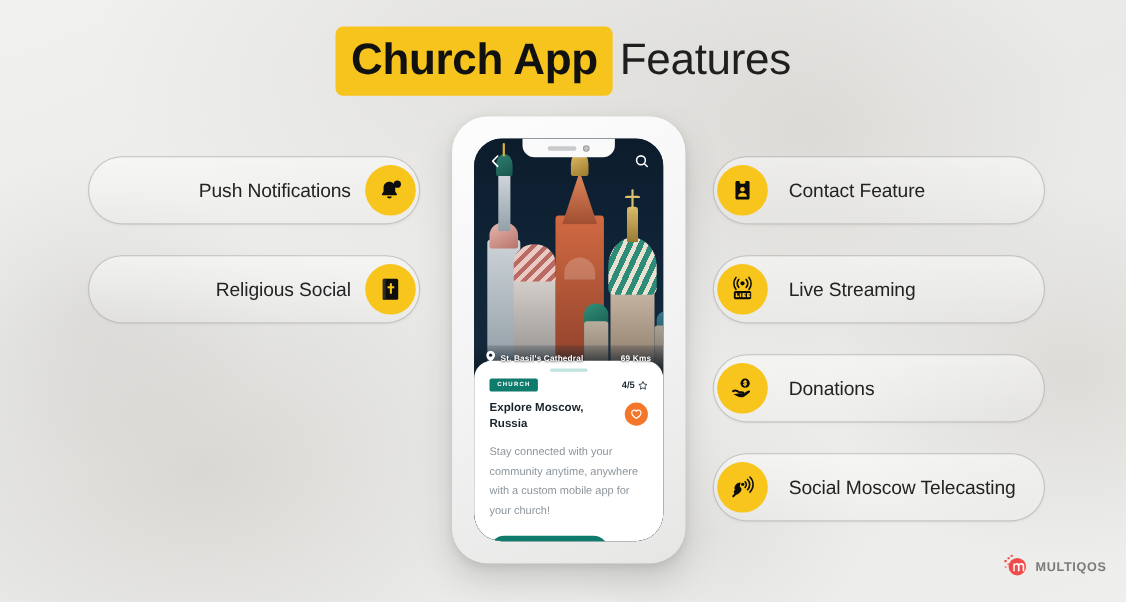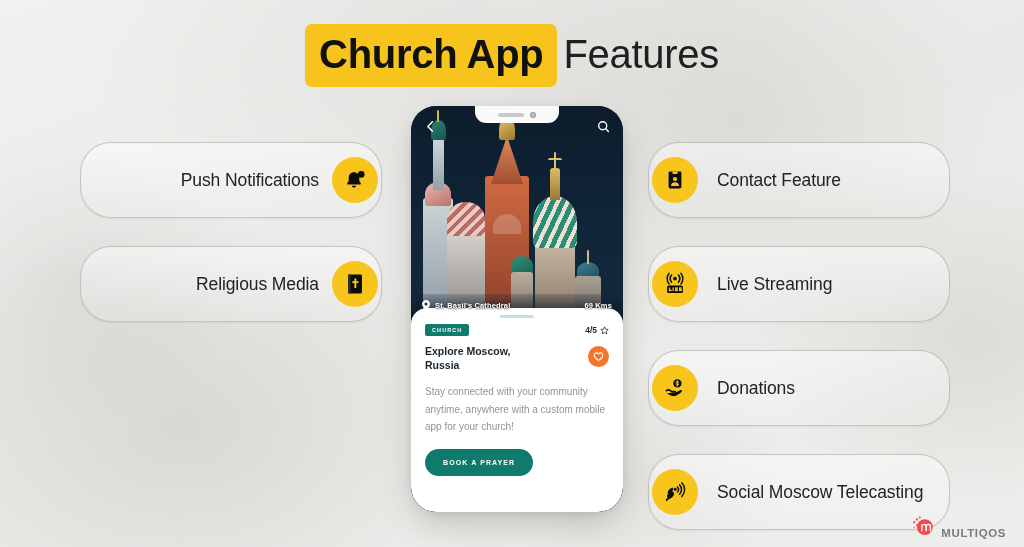--- a/index.html
+++ b/index.html
@@ -75,21 +75,21 @@
     display: flex;
     flex-direction: column;
     gap: 28px;
     z-index: 4;
   }
   .col-left { left: 80px; }
   .col-right { left: 648px; }
 
   .pill {
     position: relative;
-    height: 76px;
+    height: 62px;
     border-radius: 31px;
     border: 1px solid rgba(160,158,154,0.55);
     background: linear-gradient(180deg, rgba(255,255,255,0.50), rgba(255,255,255,0.12));
     display: flex;
     align-items: center;
     box-sizing: border-box;
     box-shadow: 0 1px 2px rgba(120,118,114,0.10);
   }
   .col-left .pill {
     justify-content: flex-end;
@@ -129,21 +129,21 @@
     position: absolute;
     left: 411px;
     top: 106px;
     width: 212px;
     height: 406px;
     border-radius: 32px;
     background: linear-gradient(155deg, #fdfdfd 0%, #f2f2f2 55%, #e6e6e5 100%);
     box-shadow:
       0 16px 30px rgba(120,118,114,0.30),
       0 3px 8px rgba(120,118,114,0.18);
-    padding: 0;
+    padding: 20px;
     box-sizing: border-box;
     z-index: 6;
   }
   .phone-screen {
     position: relative;
     width: 100%;
     height: 100%;
     border-radius: 25px;
     overflow: hidden;
     background: #0d2030;
@@ -335,23 +335,23 @@
     padding: 10px 18px;
     border-radius: 16px;
     border: none;
     cursor: pointer;
   }
 
   
   .logo {
     position: absolute;
     right: 18px;
-    bottom: 8px;
-    display: flex;
-    align-items: flex-end;
+    bottom: 20px;
+    display: flex;
+    align-items: center;
     gap: 6px;
     z-index: 7;
   }
   .logo-mark {
     position: relative;
     width: 23px;
     height: 23px;
     flex: 0 0 auto;
   }
   .logo-text {
@@ -379,21 +379,21 @@
       <span class="pill-icon">
         <svg width="26" height="26" viewBox="0 0 26 26">
           <path d="M12 5.2c-3.1 0-5.3 2.3-5.3 5.3v3.6l-1.5 2.2c-.3.5 0 1.1.6 1.1h12.4c.6 0 .9-.6.6-1.1l-1.5-2.2v-3.6c0-3-2.2-5.3-5.3-5.3z" fill="#0d0d0d"></path>
           <path d="M12 20.5c1.2 0 2.1-.8 2.2-1.8H9.8c.1 1 1 1.8 2.2 1.8z" fill="#0d0d0d"></path>
           <circle cx="19.2" cy="7.4" r="3.3" fill="#0d0d0d"></circle>
         </svg>
       </span>
     </div>
 
     <div class="pill">
-      <span class="pill-label">Religious Media</span>
+      <span class="pill-label">Religious Social</span>
       <span class="pill-icon">
         <svg width="26" height="26" viewBox="0 0 26 26">
           <rect x="6" y="3.5" width="14" height="19" rx="1.4" fill="#0d0d0d"></rect>
           <rect x="6" y="3.5" width="2.6" height="19" fill="#2c2c2c"></rect>
           <rect x="12.4" y="7.5" width="1.9" height="9.5" fill="#f7c51c"></rect>
           <rect x="10.3" y="10.2" width="6.1" height="1.9" fill="#f7c51c"></rect>
         </svg>
       </span>
     </div>
 

